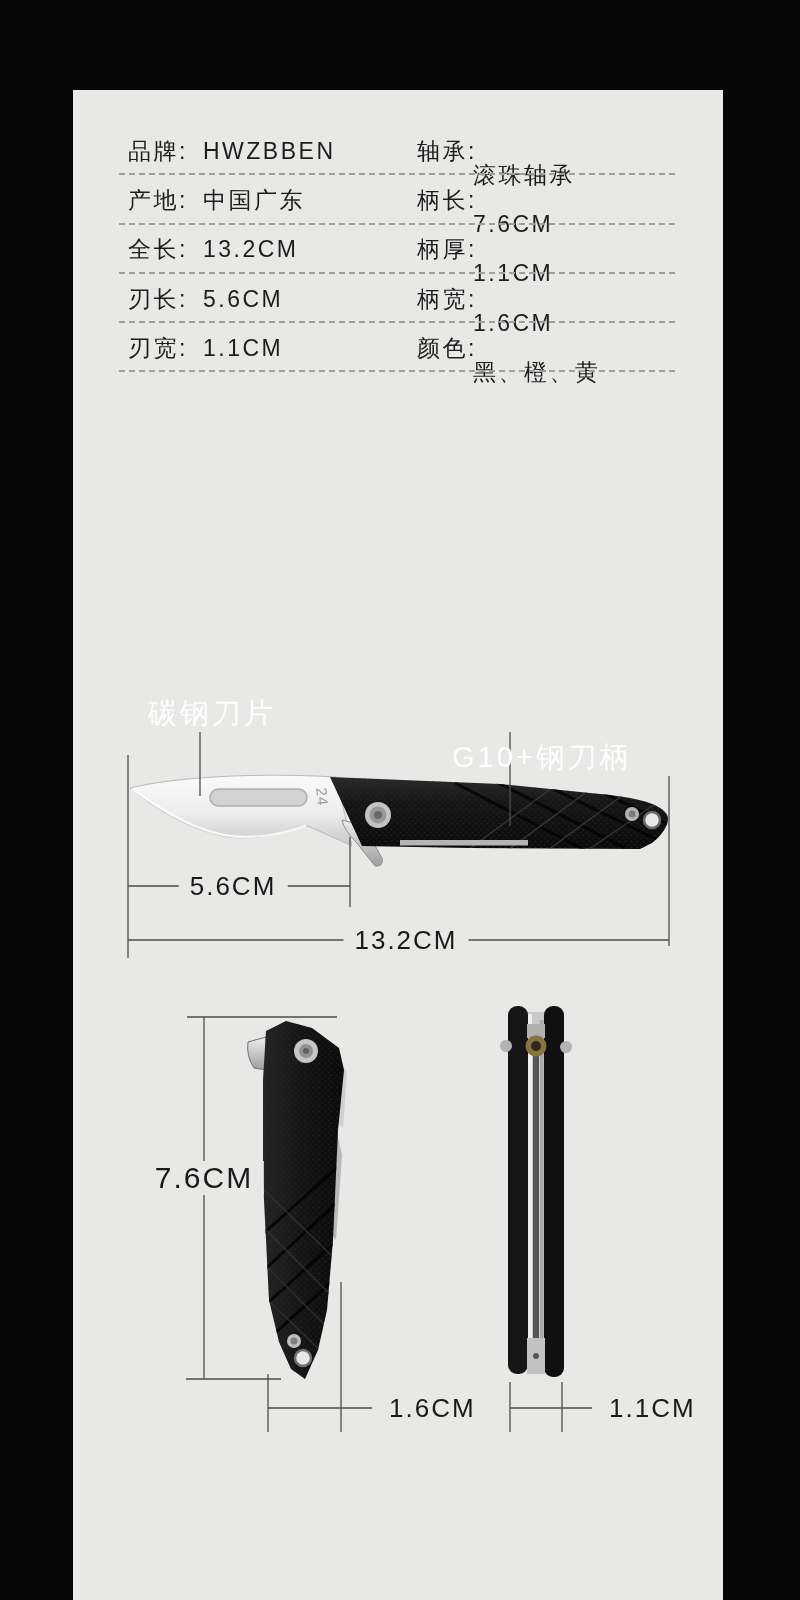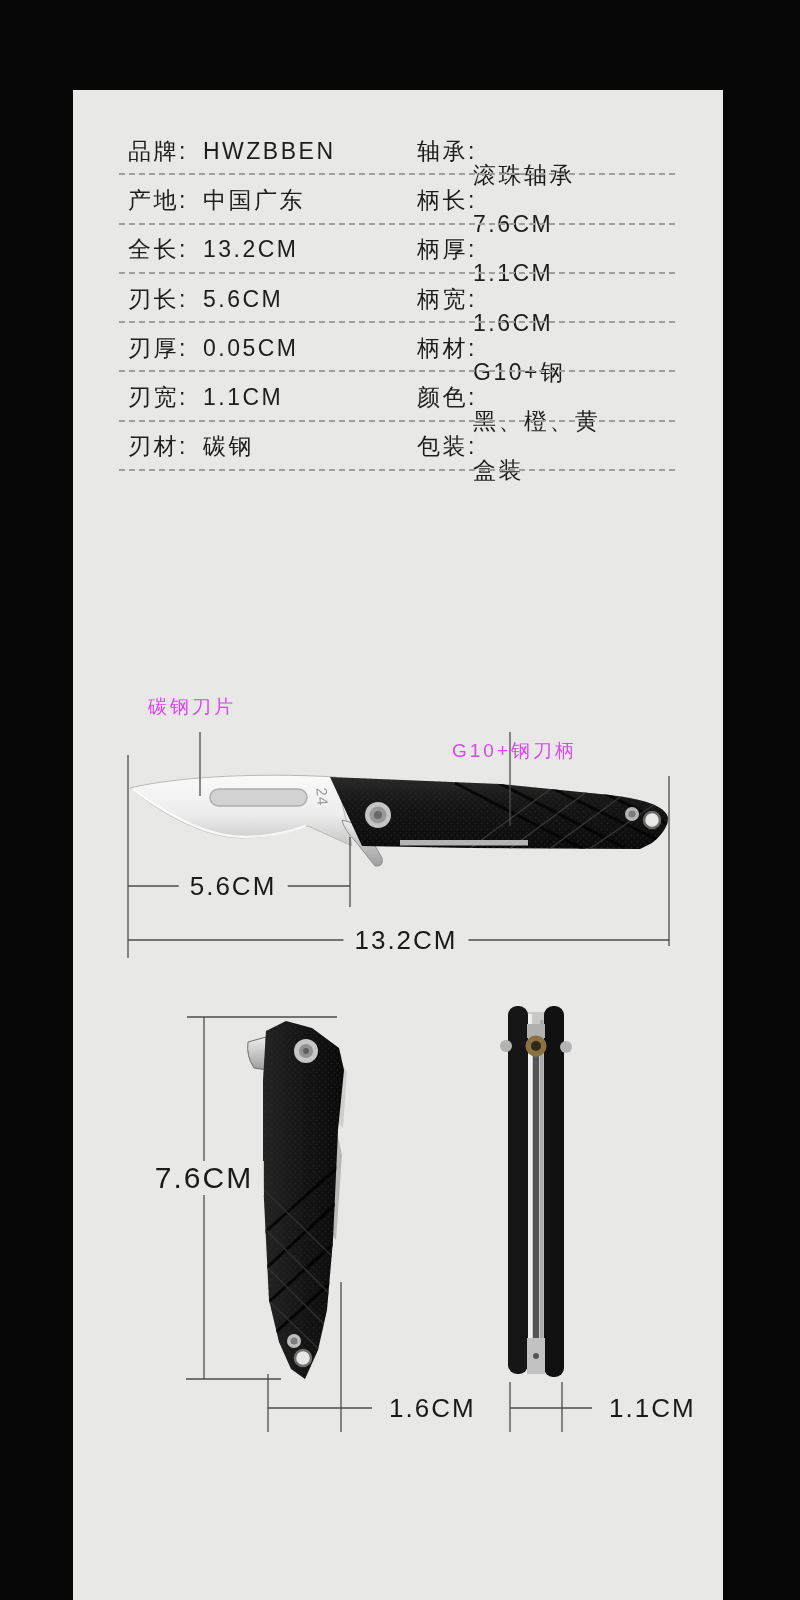--- a/index.html
+++ b/index.html
@@ -21,22 +21,22 @@
   .row span{
     position:absolute;top:50%;transform:translateY(-50%);
     font-size:23px;letter-spacing:2.5px;white-space:nowrap;font-weight:500;
   }
   .row .ll{left:55px;}
   .row .lv{left:130px;text-align:right;}
   .row .rl{left:344px;}
   .row .rv{left:400px;margin-top:24px;}
   
   .callout-label{
-    position:absolute;font-size:19px;letter-spacing:3px;font-weight:500;
-    color:#d946ef;white-space:nowrap;
+    position:absolute;font-size:29px;letter-spacing:3px;font-weight:500;
+    color:#ffffff;white-space:nowrap;
   }
   #blade-callout{left:148px;top:694px;}
   #handle-callout{left:452px;top:694px;margin-top:44px;}
   
   .dim{
     position:absolute;font-size:26px;letter-spacing:2px;font-weight:500;
     color:#1a1a1a;background:#e8e8e6;padding:0 11px;white-space:nowrap;
   }
   #dim-blade{left:233px;top:886px;transform:translate(-50%,-50%);}
   #dim-total{left:406px;top:940px;transform:translate(-50%,-50%);}
@@ -69,36 +69,24 @@
           <span class="rl">柄厚:</span>
           <span class="rv">1.1CM</span>
         </div>
         <div class="row">
           <span class="ll">刃长:</span>
           <span class="lv">5.6CM</span>
           <span class="rl">柄宽:</span>
           <span class="rv">1.6CM</span>
         </div>
         <div class="row">
-          <span class="ll">刃厚:</span>
-          <span class="lv">0.05CM</span>
-          <span class="rl">柄材:</span>
-          <span class="rv">G10+钢</span>
-        </div>
-        <div class="row">
           <span class="ll">刃宽:</span>
           <span class="lv">1.1CM</span>
           <span class="rl">颜色:</span>
           <span class="rv">黑、橙、黄</span>
-        </div>
-        <div class="row">
-          <span class="ll">刃材:</span>
-          <span class="lv">碳钢</span>
-          <span class="rl">包装:</span>
-          <span class="rv">盒装</span>
         </div>
       </div>
   </div>
 
   <svg width="800" height="1600" viewBox="0 0 800 1600">
     <defs>
       <linearGradient id="bladeGrad" x1="0" y1="0" x2="0" y2="1">
         <stop offset="0" stop-color="#fafafa"></stop>
           <stop offset="0.55" stop-color="#ededed"></stop>
           <stop offset="1" stop-color="#c6c6c6"></stop>

